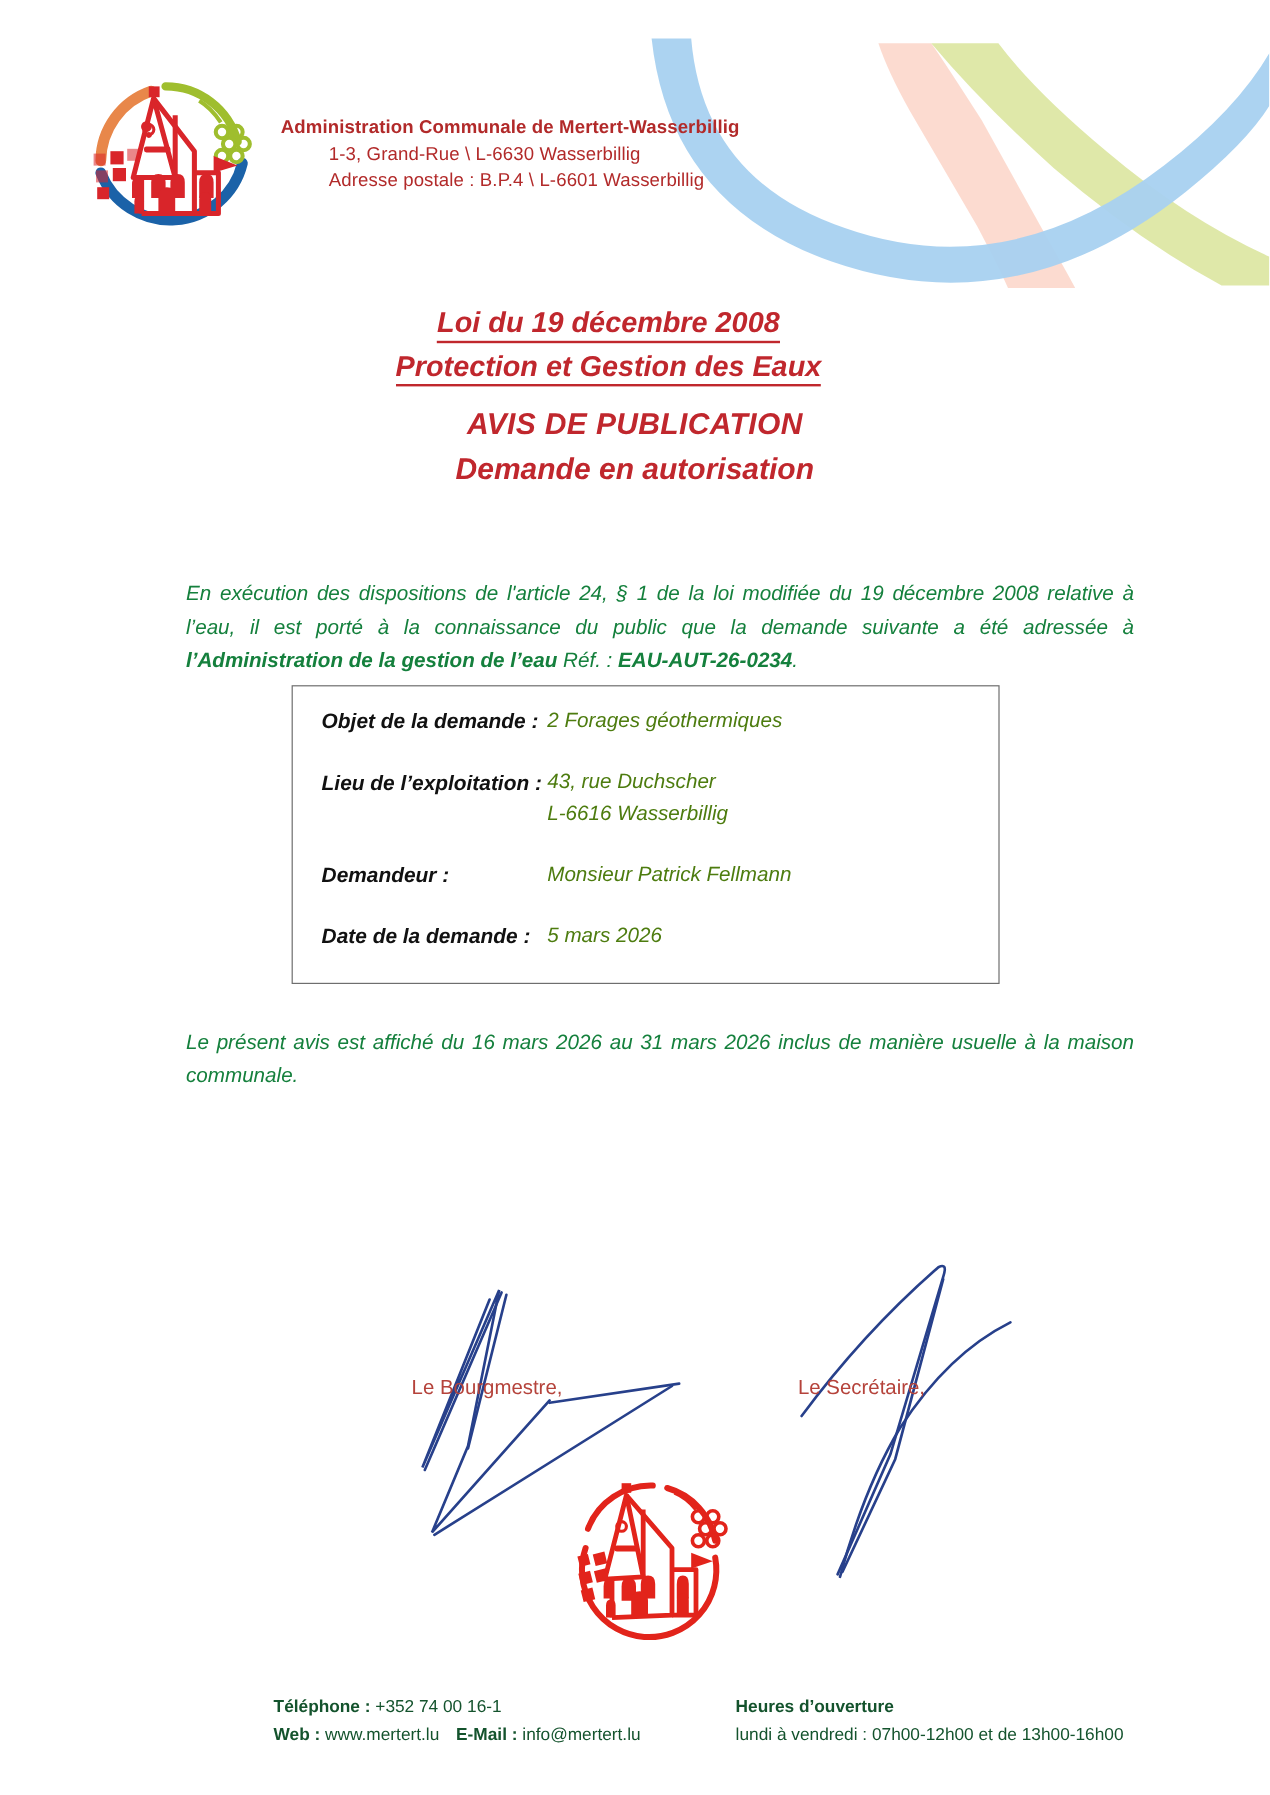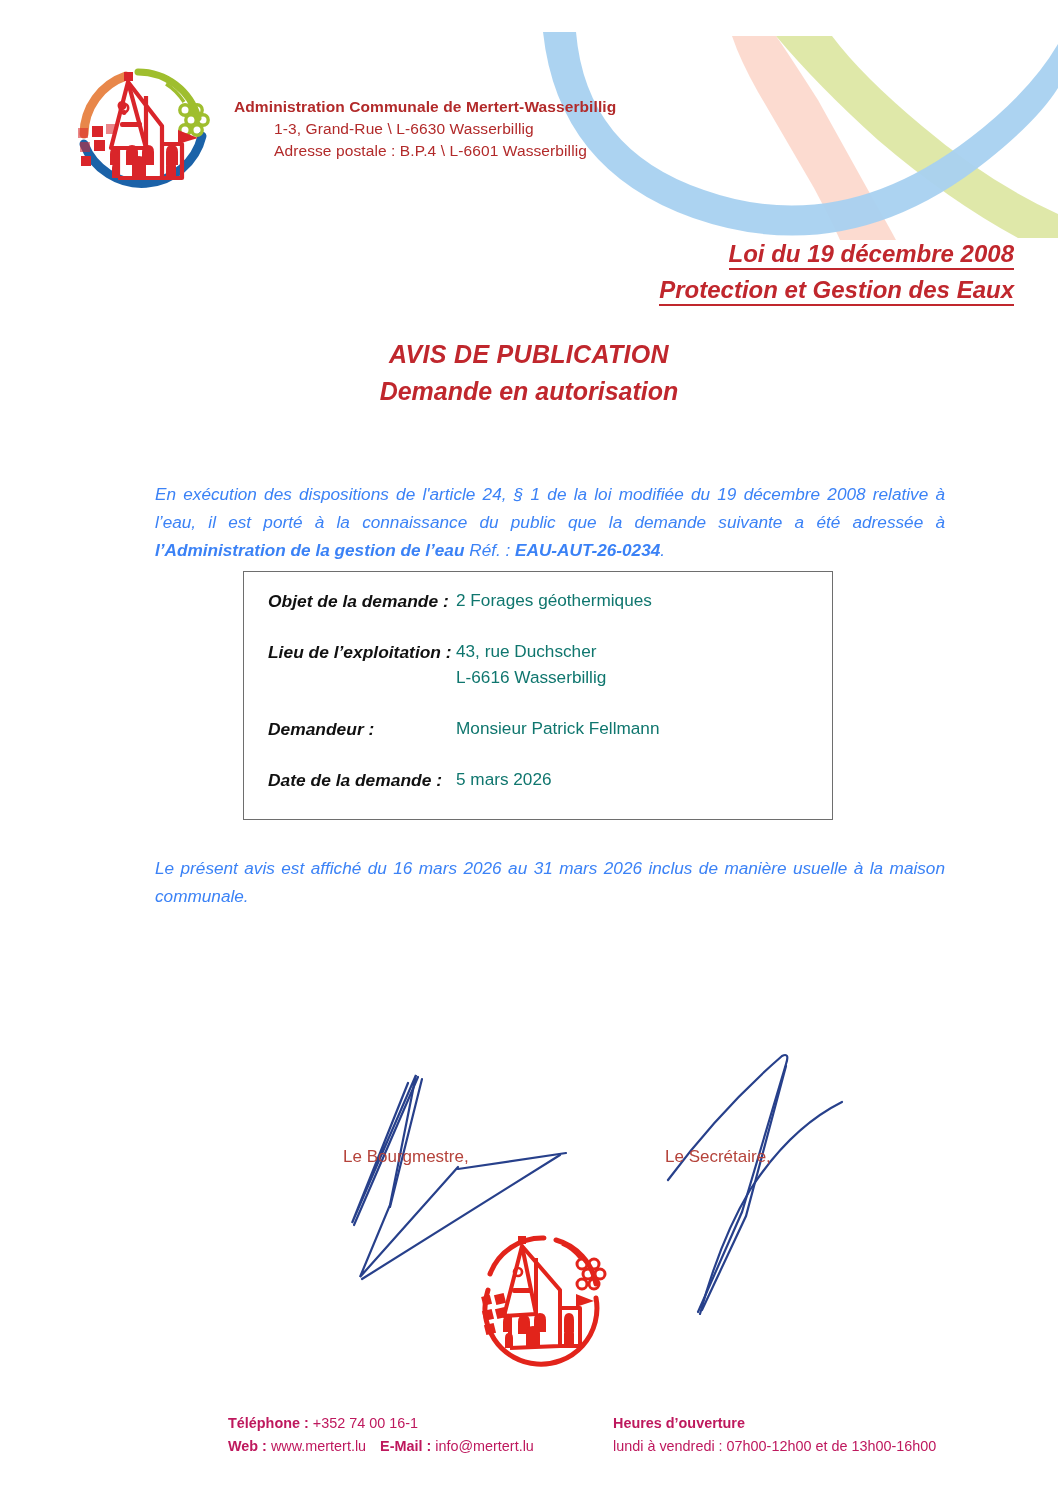--- a/index.html
+++ b/index.html
@@ -56,23 +56,23 @@
     font-size: 15.5px;
     font-weight: normal;
     letter-spacing: 0.1px;
     margin-left: 40px;
   }
 
   
   .title-block {
     position: absolute;
     left: 0;
-    top: 236px;
+    top: 252px;
     width: 1014px;
-    text-align: right;
+    text-align: center;
   }
   .title-law {
     color: #c0272d;
     font-weight: bold;
     font-style: italic;
     font-size: 24px;
     line-height: 1.48;
   }
   .title-law span {
     border-bottom: 2px solid #c0272d;
@@ -96,21 +96,21 @@
     color: #c0272d;
     font-weight: bold;
     font-style: italic;
     font-size: 25px;
     margin-top: 8px;
   }
 
   
   .para {
     position: absolute;
-    color: #3b82f6;
+    color: #15803d;
     font-style: italic;
     font-size: 17.2px;
     line-height: 1.62;
     text-align: justify;
   }
   .para b { font-weight: bold; font-style: italic; }
   #para-intro {
     left: 155px;
     top: 481px;
     width: 790px;
@@ -145,22 +145,23 @@
   .drow:last-child { margin-bottom: 1px; }
   .dlabel {
     flex: 0 0 188px;
     font-weight: bold;
     font-style: italic;
     font-size: 17.4px;
     color: #111111;
     line-height: 1.5;
   }
   .dvalue {
+    font-style: italic;
     font-size: 17.2px;
-    color: #0f766e;
+    color: #4d7c0f;
     line-height: 1.5;
     white-space: pre-line;
   }
 
   
   .place-date {
     position: absolute;
     left: 0;
     top: 978px;
     width: 1058px;
@@ -194,21 +195,21 @@
     height: 150px;
     pointer-events: none;
   }
 
   
   .footer {
     position: absolute;
     left: 228px;
     top: 1412px;
     width: 800px;
-    color: #be185d;
+    color: #14532d;
     font-size: 14.4px;
     line-height: 1.58;
   }
   .footer-cols { display: flex; }
   .footer-left  { flex: 0 0 385px; }
   .footer-right { flex: 1; }
   .footer b { font-weight: bold; }
   .fgap { display: inline-block; width: 14px; }
 </style>
 </head>

